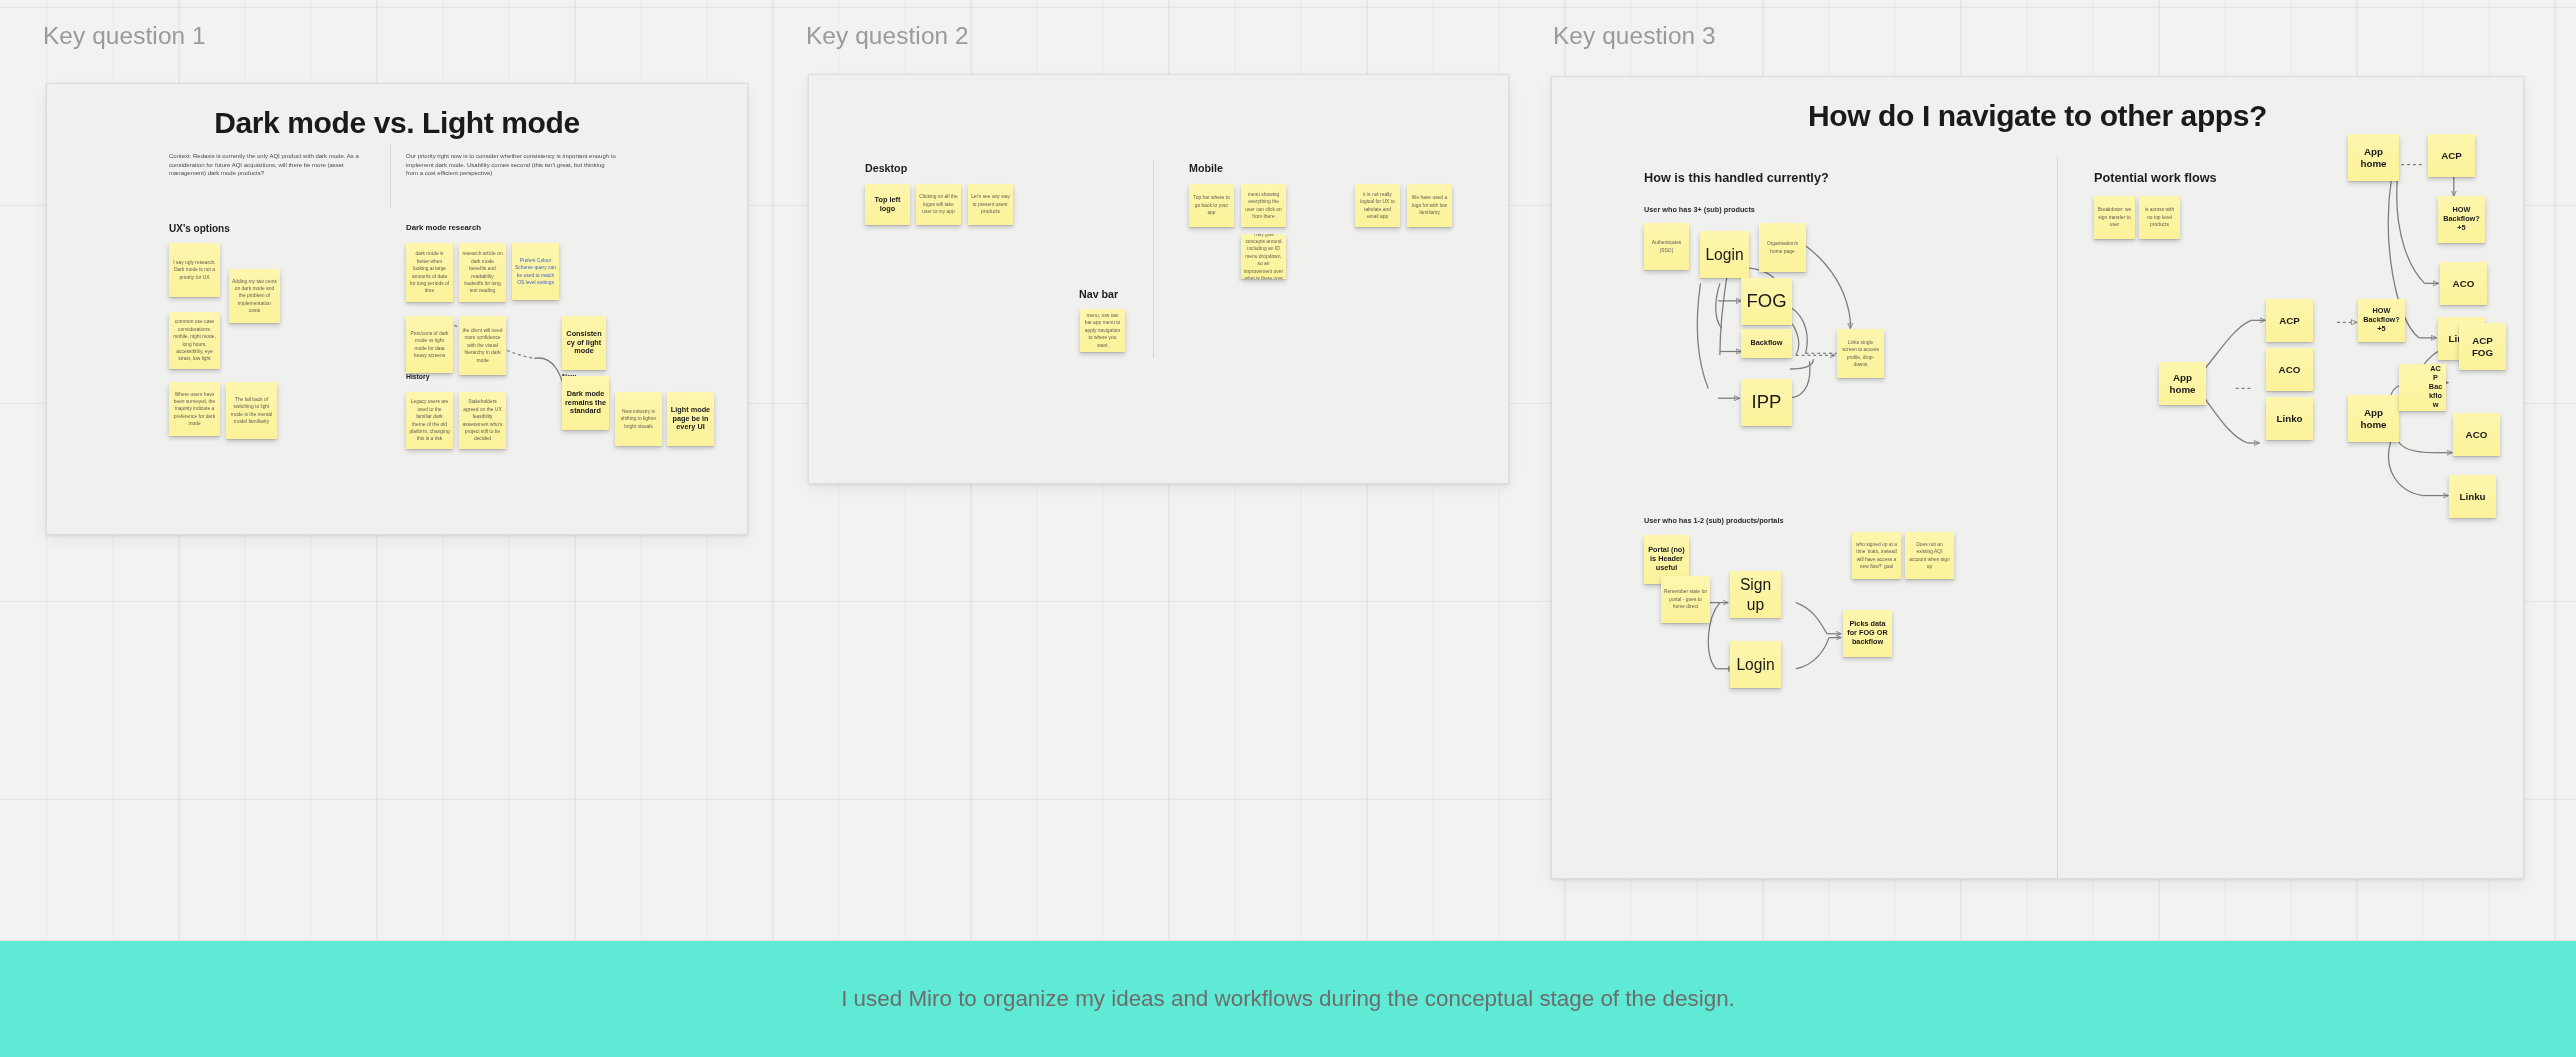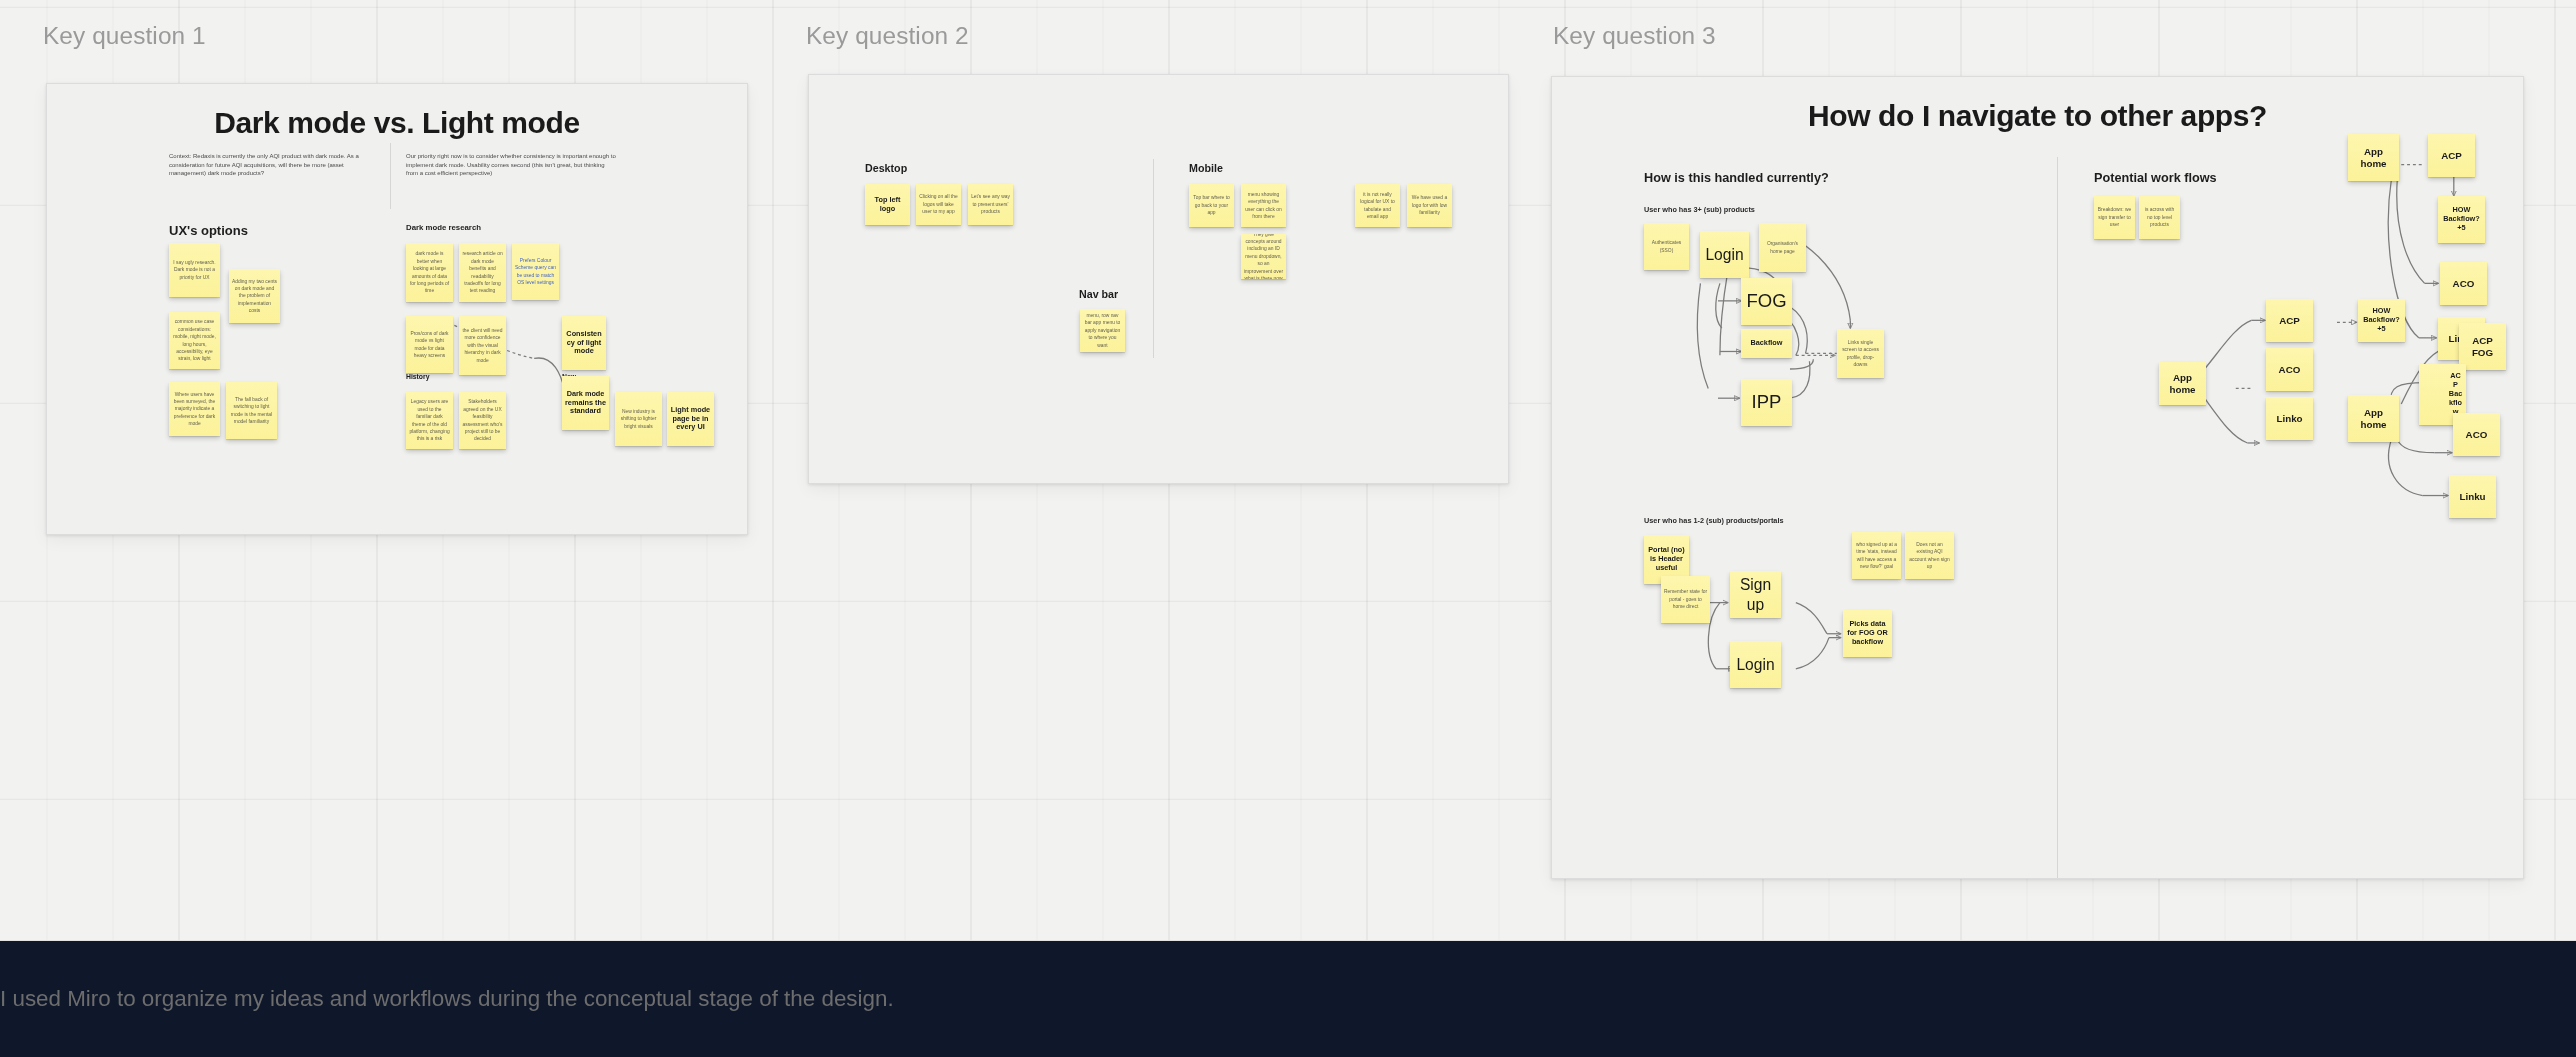--- a/index.html
+++ b/index.html
@@ -119,24 +119,25 @@
 
   
   svg.conns { position: absolute; inset: 0; pointer-events: none; overflow: visible; }
   svg.conns path { fill: none; stroke: #7c7c7c; stroke-width: 1.3; }
 
   
   #captionbar {
     position: absolute;
     left: 0; right: 0; bottom: 0;
     height: 117px;
-    background: #0f172a;
+    background: #5eead4;
     border-top: 1px solid #e3e3e3;
     display: flex;
     align-items: center;
+    justify-content: center;
   }
   #caption {
     font-size: 22.4px;
     color: #6d6d6d;
     text-align: center;
   }
 </style>
 </head>
 <body>
 
@@ -150,21 +151,21 @@
   <div class="kq" style="left:1553px; top:21.5px;">Key question 3</div>
 
   <div class="frame" style="left:46px; top:83px; width:702px; height:452px;">
     <div class="frame-title" style="top:22.4px; font-size:30px;">Dark mode vs. Light mode</div>
 
     <div class="intro" style="left:122px; top:68px; width:210px; font-size:6px;">Context: Redaxis is currently the only AQI product with dark mode. As a consideration for future AQI acquisitions, will there be more (asset management) dark mode products?</div>
     <div class="intro" style="left:359px; top:68px; width:210px; font-size:6px;">Our priority right now is to consider whether consistency is important enough to implement dark mode. Usability comes second (this isn't great, but thinking from a cost efficient perspective)</div>
 
     <div class="divider" style="left:343px; top:59px; height:66px;"></div>
 
-    <div class="section-label" style="left:122px; top:139px; font-size:13px;">UX's options</div>
+    <div class="section-label" style="left:122px; top:139px; font-size:10px;">UX's options</div>
     <div class="section-label" style="left:359px; top:139px; font-size:7.8px;">Dark mode research</div>
     <div class="section-label" style="left:359px; top:289px; font-size:6.8px;">History</div>
     <div class="section-label" style="left:515px; top:289px; font-size:6.8px;">New</div>
 
     <svg class="conns" viewBox="0 0 300 150" width="293" height="146">
       <path d="M 380 204 C 372 190 380 176 392 168"></path>
       <path d="M 418 248 C 452 264 470 276 500 282" stroke-dasharray="3 3"></path>
       <path d="M 500 282 C 520 278 528 300 531 314"></path>
     </svg>
 
@@ -414,21 +415,21 @@
     <div class="note med" style="left:886px; top:240px; width:47px; height:43px;">
         <span class="txt">Linku</span>
       </div>
 
     <div class="note med" style="left:796px; top:318px; width:51px; height:47px;">
         <span class="txt">App home</span>
       </div>
     <div class="note med" style="left:907px; top:246px; width:47px; height:47px;">
         <span class="txt">ACP FOG</span>
       </div>
-    <div class="note small" style="left:867px; top:287px; width:47px; height:61px;padding-left:29px;">
+    <div class="note small" style="left:847px; top:287px; width:47px; height:47px;padding-left:29px;">
         <span class="txt">ACP Backflow</span>
       </div>
     <div class="note med" style="left:901px; top:336px; width:47px; height:43px;">
         <span class="txt">ACO</span>
       </div>
     <div class="note med" style="left:897px; top:398px; width:47px; height:43px;">
         <span class="txt">Linku</span>
       </div>
   </div>
 

